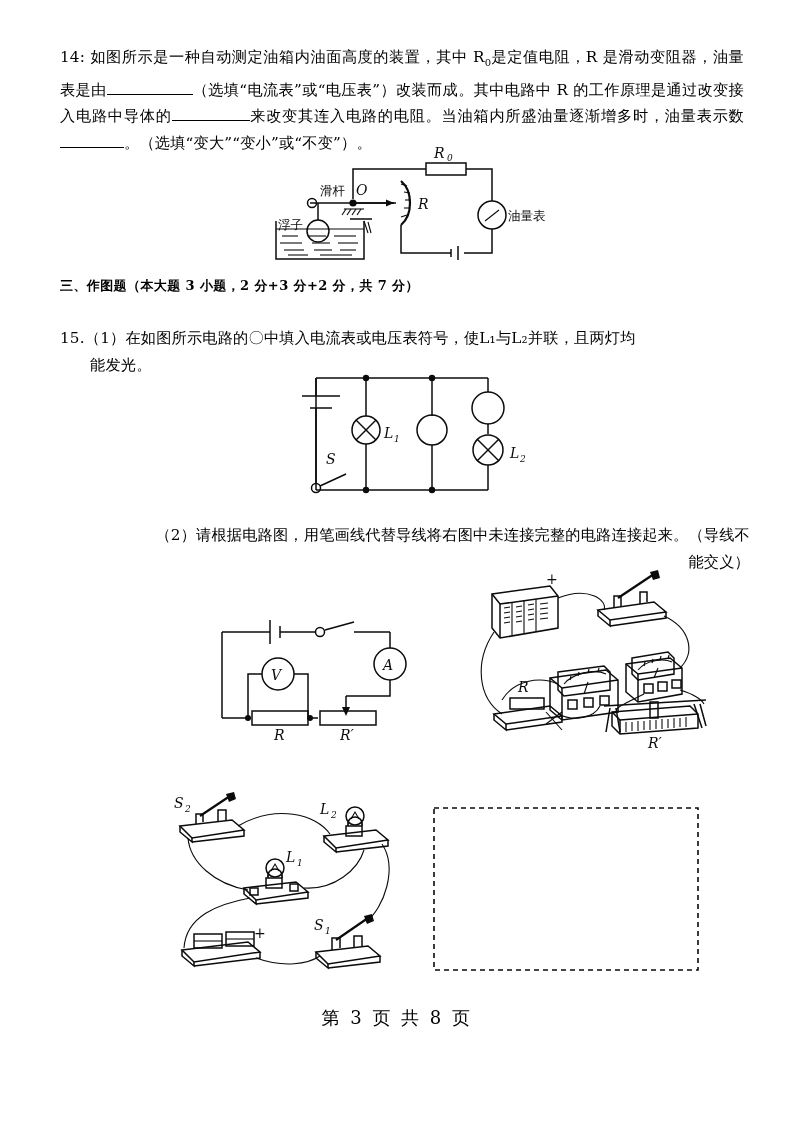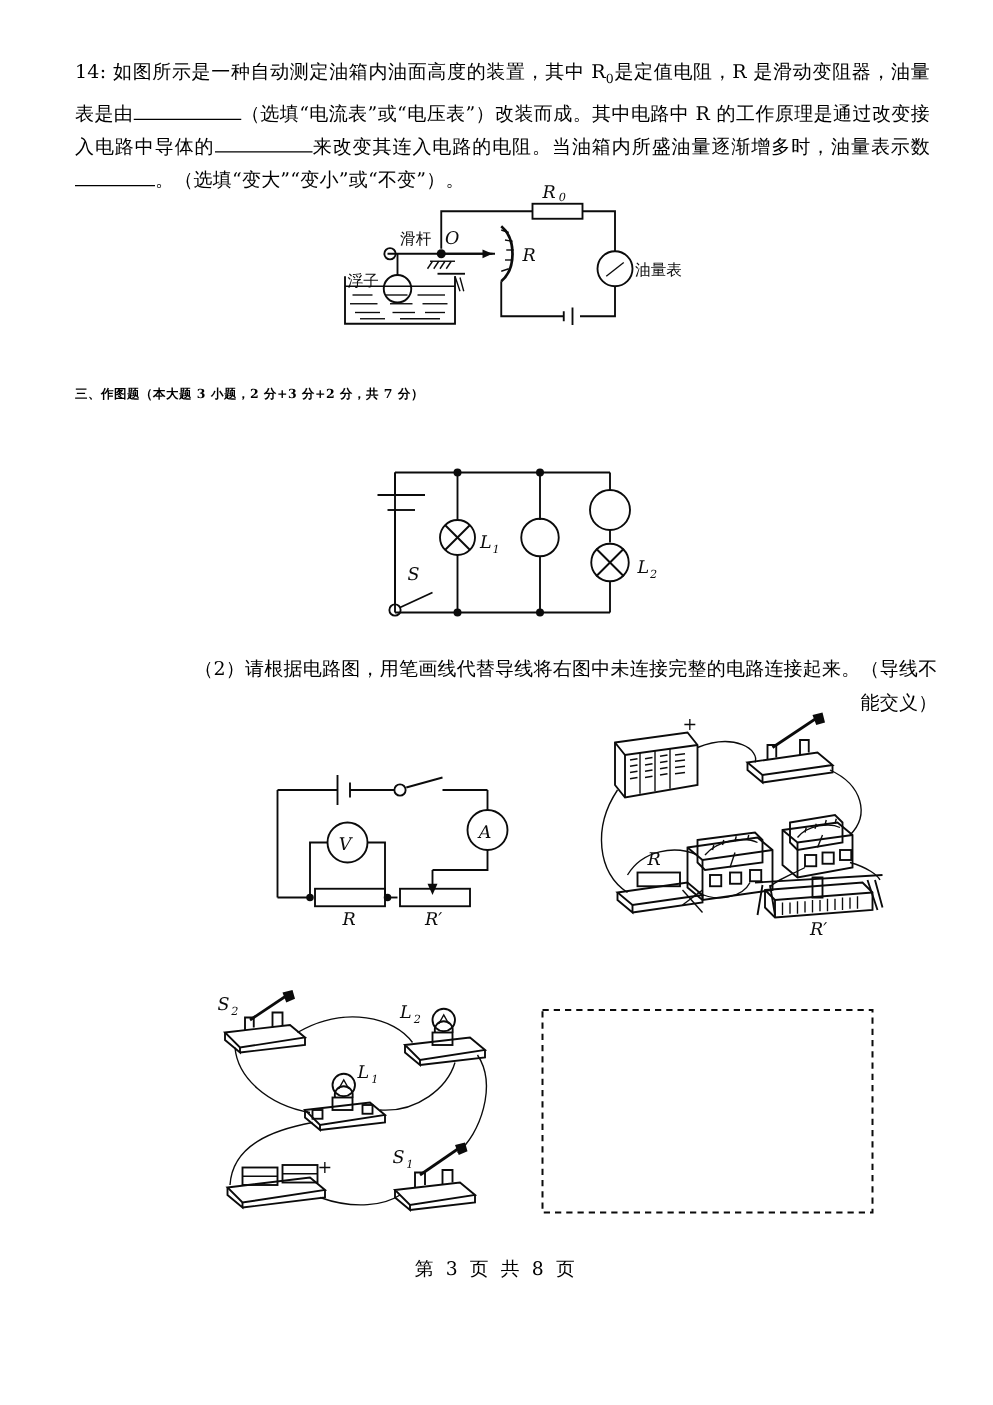--- a/index.html
+++ b/index.html
@@ -35,22 +35,22 @@
     vertical-align: baseline;
     height: 16px;
   }
   .b-long { width: 86px; }
   .b-mid  { width: 78px; }
   .b-short{ width: 64px; }
   .sub { font-size: 10px; vertical-align: sub; }
 
   #section-head {
     position: absolute;
-    left: 60px; top: 308px;
-    font-size: 10px;
+    left: 60px; top: 277px;
+    font-size: 13px;
     font-weight: bold;
     letter-spacing: 0.4px;
   }
   #q15-1-text { left: 60px; top: 325px; width: 690px; }
   #q15-1-text .indent2 { display:block; margin-left: 30px; }
   #q15-2-text { left: 60px; top: 522px; width: 690px; text-align: right; }
   #q15-3-text { left: 60px; top: 764px; width: 690px; }
 
   .fig { position: absolute; }
   #fig14   { left: 268px; top: 143px;  width: 256px; height: 122px; }
@@ -58,21 +58,21 @@
   #fig15b1 { left: 212px; top: 612px;  width: 206px; height: 120px; }
   #fig15b2 { left: 458px; top: 572px;  width: 256px; height: 176px; }
   #fig15c1 { left: 168px; top: 792px;  width: 246px; height: 186px; }
   #fig15c2 { left: 432px; top: 806px;  width: 268px; height: 166px; }
 
   #footer {
     position: absolute;
     left: 0; top: 1006px;
     width: 794px;
     text-align: center;
-    font-size: 15px;
+    font-size: 18px;
     letter-spacing: 2.5px;
   }
   svg { display: block; overflow: visible; }
   .ink { stroke: #0b0b0b; fill: none; stroke-width: 1.5; }
   .ink-thin { stroke: #0b0b0b; fill: none; stroke-width: 1.1; }
   .ink-thick { stroke: #0b0b0b; fill: none; stroke-width: 2.2; }
   .solidink { fill: #0b0b0b; stroke: none; }
   .lbl {
     font-family: "DejaVu Serif", "Liberation Serif", serif;
     font-style: italic;
@@ -172,20 +172,24 @@
         <line x1="183" y1="106" x2="183" y2="114"></line>
       </g>
       <line class="ink" x1="183" y1="110" x2="152" y2="110"></line>
 
       <path class="ink" d="M152,110 L133,110 L133,82"></path>
     </svg>
   </div>
 
   <div id="section-head">三、作图题（本大题 3 小题，2 分+3 分+2 分，共 7 分）</div>
 
+  <div class="q-block" id="q15-1-text">
+    <span>15.（1）</span><span>在如图所示电路的〇中填入电流表或电压表符号，使L₁与L₂并联，且两灯均</span>
+    <span class="indent2">能发光。</span>
+  </div>
 
   <div class="fig" id="fig15a">
     <svg width="266" height="134" viewBox="0 0 266 134">
 
       <path class="ink" d="M28,10 L200,10"></path>
       <path class="ink" d="M28,10 L28,122"></path>
       <path class="ink" d="M28,122 L200,122"></path>
 
       <g class="ink">
         <line x1="14" y1="28" x2="52" y2="28"></line>

